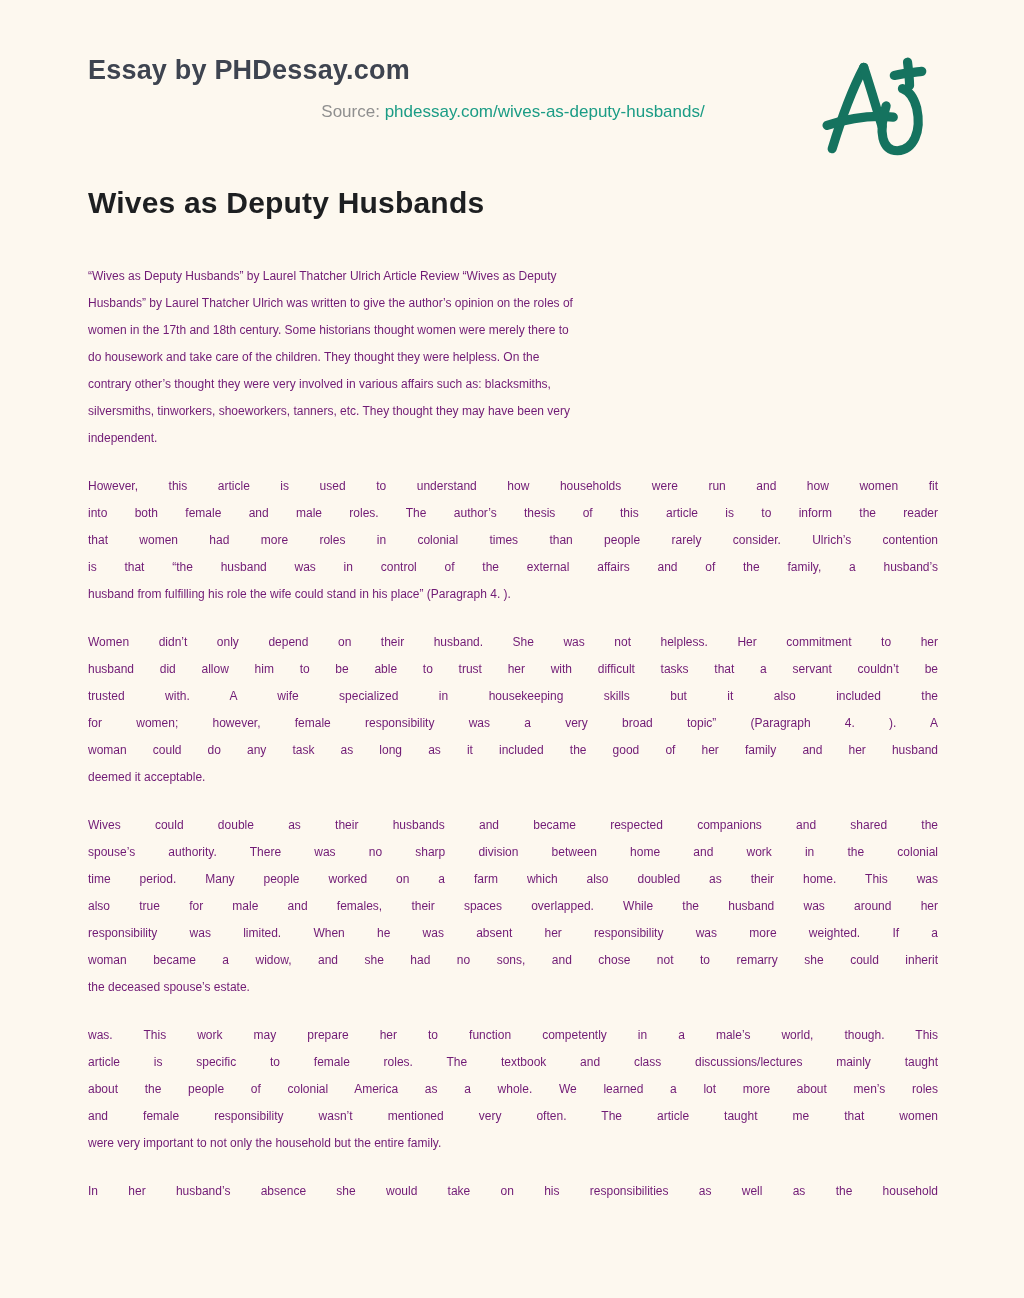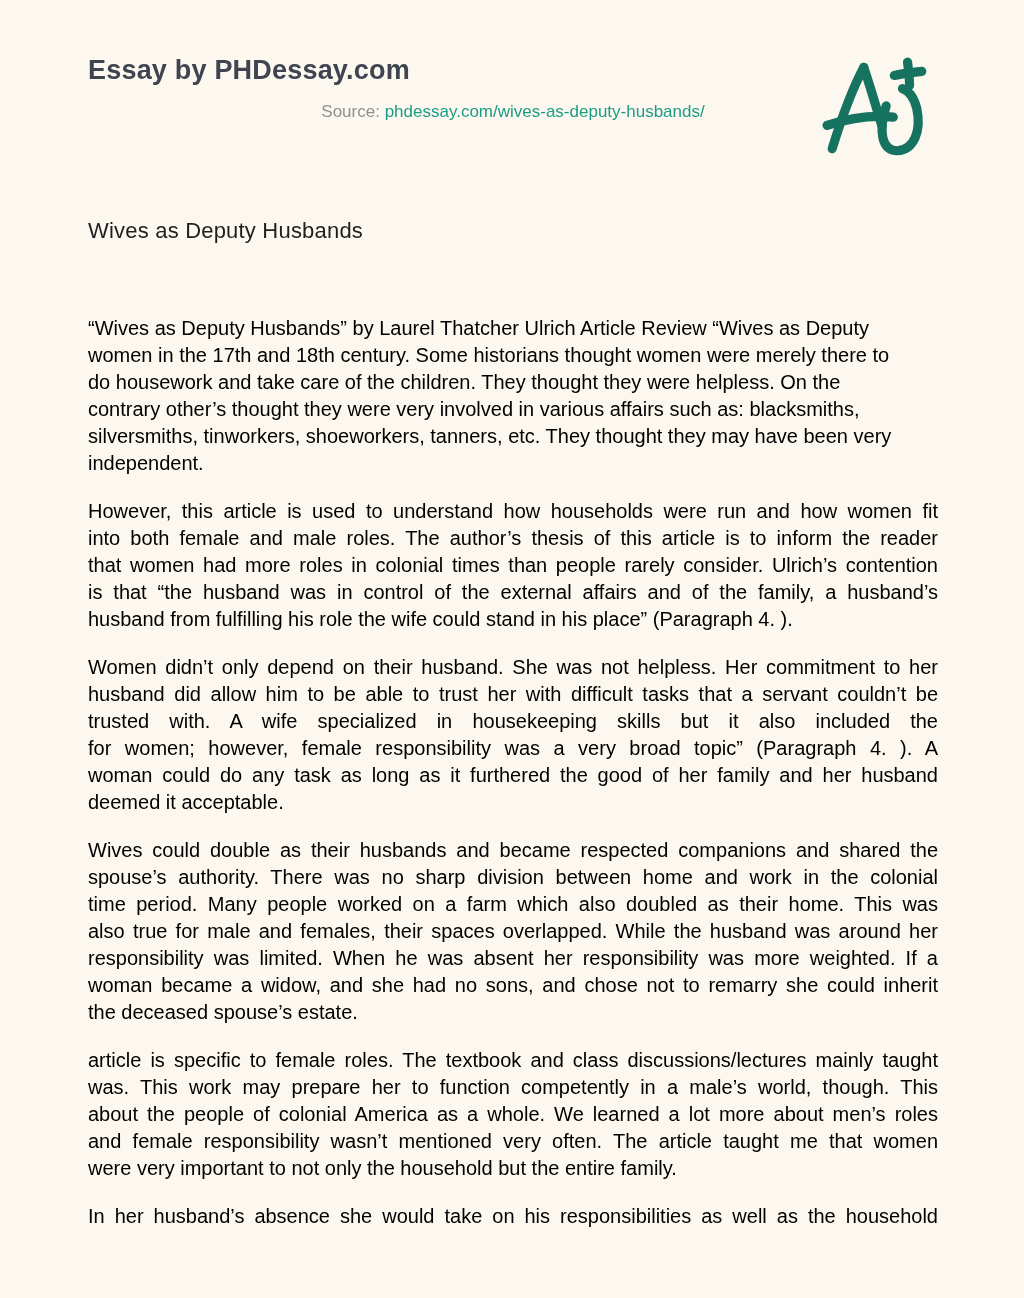--- a/index.html
+++ b/index.html
@@ -39,33 +39,33 @@
   .logo {
     position: absolute;
     top: 50px;
     right: 90px;
     width: 112px;
     height: 116px;
   }
   .logo svg { width: 100%; height: 100%; }
 
   .essay-title {
-    margin-top: 88px;
-    font-size: 22px;
+    margin-top: 60px;
+    font-size: 30px;
     line-height: 40px;
-    font-weight: 400;
+    font-weight: 700;
     color: #1d1f21;
     letter-spacing: 0.2px;
   }
 
   .essay-body {
-    margin-top: 64px;
+    margin-top: 40px;
     width: 850px;
-    color: #000000;
-    font-size: 20px;
+    color: #701a75;
+    font-size: 12px;
   }
 
   .para + .para { margin-top: 21px; }
 
   .ln {
     line-height: 27px;
     text-align: left;
     white-space: normal;
   }
   .ln.just {
@@ -104,53 +104,54 @@
         </g>
       </svg>
     </div>
   </header>
 
   <h1 class="essay-title">Wives as Deputy Husbands</h1>
 
   <main class="essay-body" id="paragraphs">
       <div class="para">
         <div class="ln">“Wives as Deputy Husbands” by Laurel Thatcher Ulrich Article Review “Wives as Deputy</div>
+        <div class="ln">Husbands” by Laurel Thatcher Ulrich was written to give the author’s opinion on the roles of</div>
         <div class="ln">women in the 17th and 18th century. Some historians thought women were merely there to</div>
         <div class="ln">do housework and take care of the children. They thought they were helpless. On the</div>
         <div class="ln">contrary other’s thought they were very involved in various affairs such as: blacksmiths,</div>
         <div class="ln">silversmiths, tinworkers, shoeworkers, tanners, etc. They thought they may have been very</div>
         <div class="ln">independent.</div>
       </div>
       <div class="para">
         <div class="ln just">However, this article is used to understand how households were run and how women fit</div>
         <div class="ln just">into both female and male roles. The author’s thesis of this article is to inform the reader</div>
         <div class="ln just">that women had more roles in colonial times than people rarely consider. Ulrich’s contention</div>
         <div class="ln just">is that “the husband was in control of the external affairs and of the family, a husband’s</div>
         <div class="ln">husband from fulfilling his role the wife could stand in his place” (Paragraph 4. ).</div>
       </div>
       <div class="para">
         <div class="ln just">Women didn’t only depend on their husband. She was not helpless. Her commitment to her</div>
         <div class="ln just">husband did allow him to be able to trust her with difficult tasks that a servant couldn’t be</div>
         <div class="ln just">trusted with. A wife specialized in housekeeping skills but it also included the</div>
         <div class="ln just">for women; however, female responsibility was a very broad topic” (Paragraph 4. ). A</div>
-        <div class="ln just">woman could do any task as long as it furthered the good of her family and her husband</div>
+        <div class="ln just">woman could do any task as long as it included the good of her family and her husband</div>
         <div class="ln">deemed it acceptable.</div>
       </div>
       <div class="para">
         <div class="ln just">Wives could double as their husbands and became respected companions and shared the</div>
         <div class="ln just">spouse’s authority. There was no sharp division between home and work in the colonial</div>
         <div class="ln just">time period. Many people worked on a farm which also doubled as their home. This was</div>
         <div class="ln just">also true for male and females, their spaces overlapped. While the husband was around her</div>
         <div class="ln just">responsibility was limited. When he was absent her responsibility was more weighted. If a</div>
         <div class="ln just">woman became a widow, and she had no sons, and chose not to remarry she could inherit</div>
         <div class="ln">the deceased spouse’s estate.</div>
       </div>
       <div class="para">
+        <div class="ln just">was. This work may prepare her to function competently in a male’s world, though. This</div>
         <div class="ln just">article is specific to female roles. The textbook and class discussions/lectures mainly taught</div>
-        <div class="ln just">was. This work may prepare her to function competently in a male’s world, though. This</div>
         <div class="ln just">about the people of colonial America as a whole. We learned a lot more about men’s roles</div>
         <div class="ln just">and female responsibility wasn’t mentioned very often. The article taught me that women</div>
         <div class="ln">were very important to not only the household but the entire family.</div>
       </div>
       <div class="para">
         <div class="ln just">In her husband’s absence she would take on his responsibilities as well as the household</div>
       </div>
     </main>
 
 </div>

